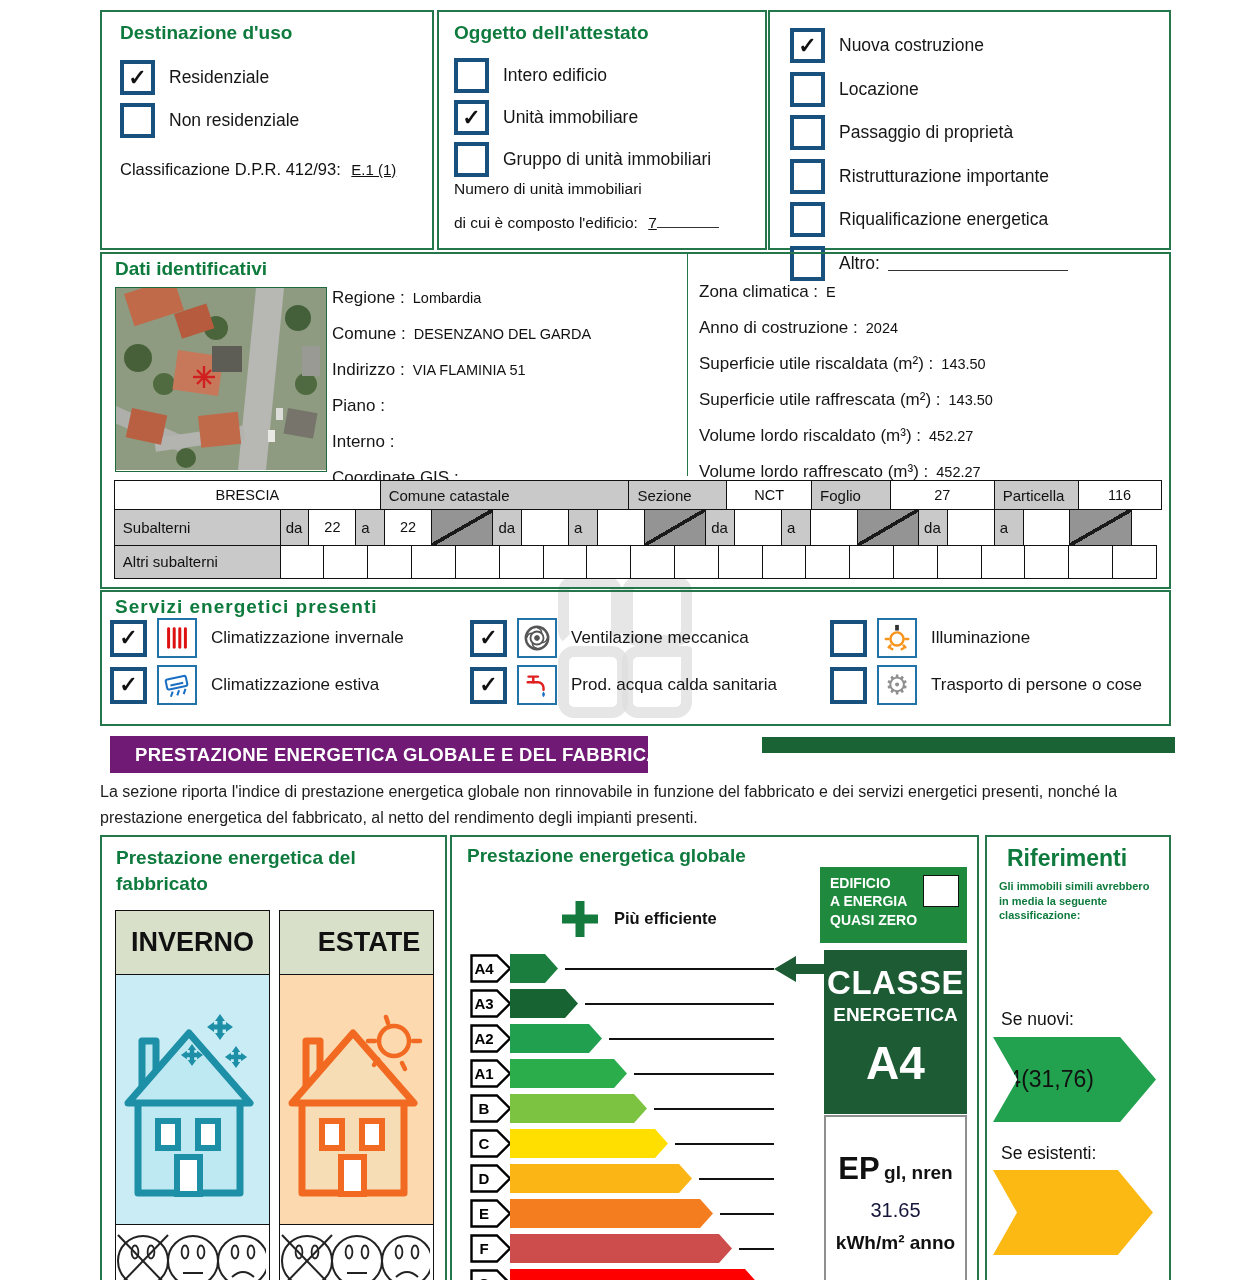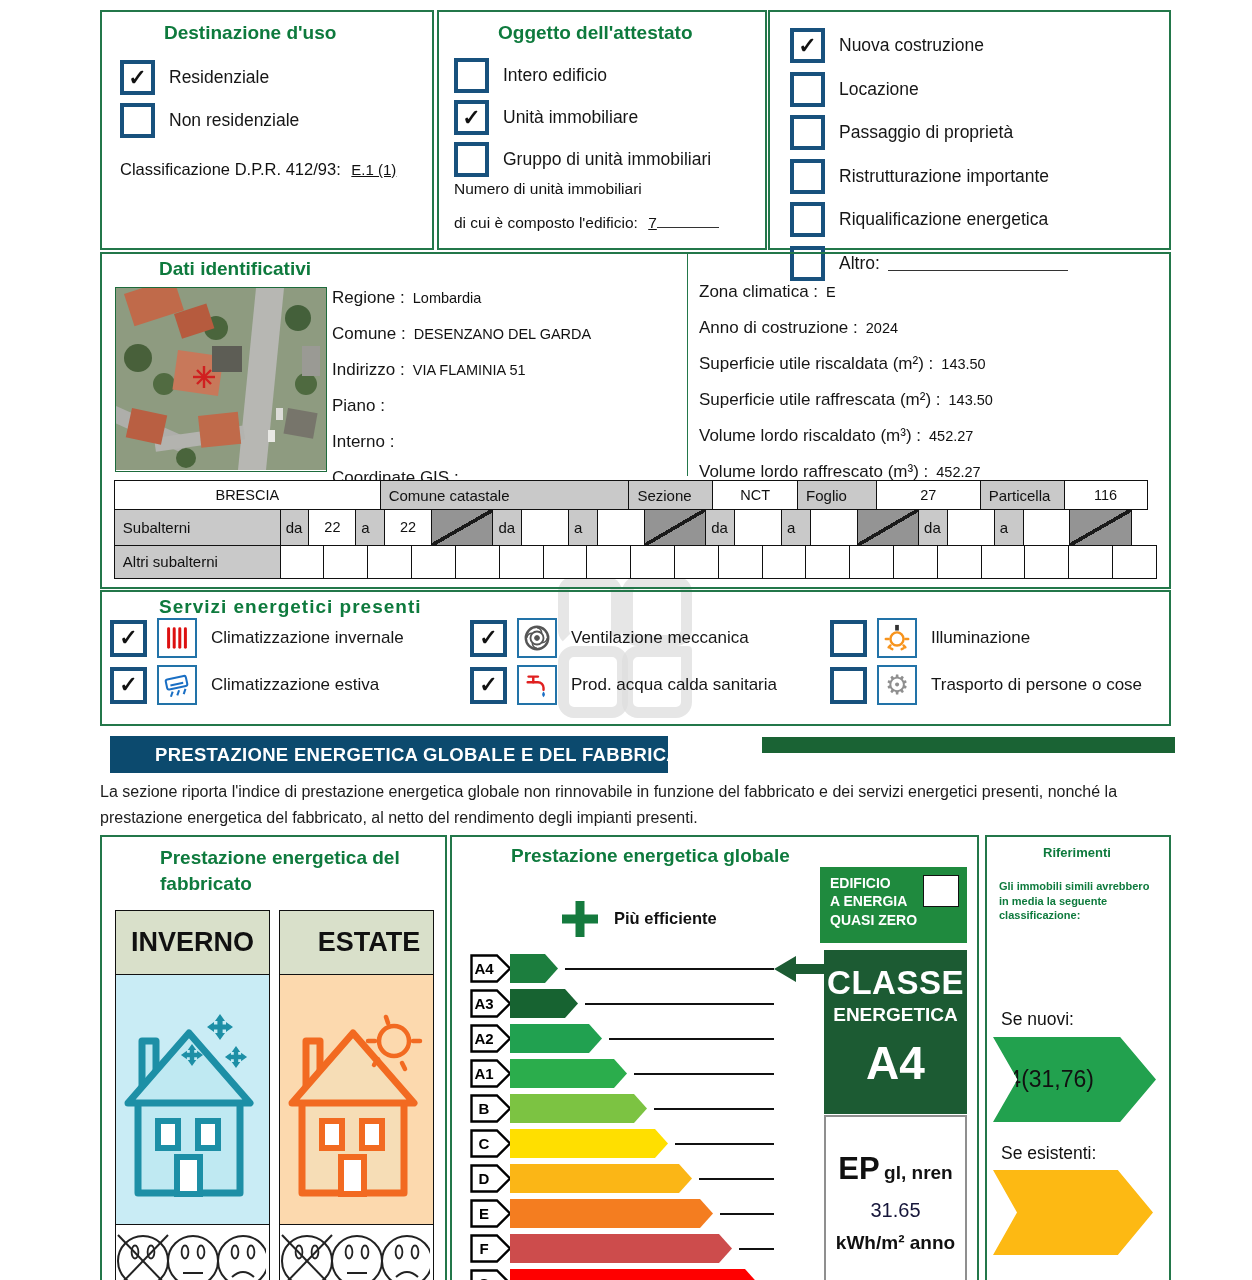--- a/index.html
+++ b/index.html
@@ -1,20 +1,20 @@
 <!DOCTYPE html>
 <html><head>
 <meta charset="utf-8">
 <style>
   html,body{margin:0;padding:0;background:#fff;}
   #page{position:relative;width:1252px;height:1280px;background:#fff;overflow:hidden;
         font-family:"Liberation Sans",sans-serif;color:#111;}
   .abs{position:absolute;}
   .box{position:absolute;border:2px solid #23774a;background:transparent;}
-  .gtitle{color:#0e7a3d;font-weight:bold;font-size:19px;margin-left:44px;}
+  .gtitle{color:#0e7a3d;font-weight:bold;font-size:19px;}
   .opt{display:flex;align-items:center;}
   .cb{width:27px;height:27px;border:4px solid #18517d;background:#fff;display:flex;
       align-items:center;justify-content:center;font-size:22px;font-weight:bold;color:#111;flex:0 0 auto;}
   .opt-label{margin-left:14px;font-size:17.5px;color:#161616;}
   .uline{display:inline-block;border-bottom:1.6px solid #333;height:14px;}
   .fieldrow{position:absolute;white-space:nowrap;}
   .flabel{font-size:17px;color:#161616;}
   .fvalue{font-size:14.5px;color:#111;margin-left:8px;}
   
   .trow{display:flex;position:absolute;left:13px;}
@@ -22,22 +22,22 @@
          align-items:center;font-size:15px;background:#fff;}
   .tcell.head{background:#c9c9c9;padding-left:8px;}
   .tcell.val{justify-content:center;font-size:14.5px;}
   .tcell.diag{background:linear-gradient(to bottom right,#949494 0%,#949494 47%,#1a1a1a 47%,#1a1a1a 53%,#949494 53%,#949494 100%);}
   
   .sitem{position:absolute;display:flex;align-items:center;}
   .iconbox{width:36px;height:36px;border:2px solid #2273a8;background:#fff;margin-left:10px;
            display:flex;align-items:center;justify-content:center;flex:0 0 auto;}
   .sitem .opt-label{font-size:17px;}
   
-  #section-bar{position:absolute;left:110px;top:736px;width:538px;height:37px;background:#0c4a6e;
-               display:flex;align-items:center;padding-left:20px;}
+  #section-bar{position:absolute;left:110px;top:736px;width:538px;height:37px;background:#701a75;
+               display:flex;align-items:center;}
   #section-bar span{color:#fff;font-weight:bold;font-size:18.5px;margin-left:25px;letter-spacing:.3px;white-space:nowrap;}
   #section-bar-thin{position:absolute;left:762px;top:737px;width:413px;height:16px;background:#1a6334;}
   #intro{position:absolute;left:100px;top:779px;width:1078px;font-size:16px;line-height:1.62;color:#1c1c1c;}
   
   .erow{position:absolute;left:0;height:29px;}
   .earrow{position:absolute;top:0;height:29px;
           clip-path:polygon(0 0,calc(100% - 13px) 0,100% 50%,calc(100% - 13px) 100%,0 100%);}
   .eline{position:absolute;top:14px;border-top:2px solid #111;}
   
   .season-head{position:absolute;height:65px;background:#d9e0ca;border:1.6px solid #111;box-sizing:border-box;
@@ -184,21 +184,21 @@
         <div class="fieldrow" style="left: 597px; top: 100px;"><span class="flabel">Superficie utile riscaldata (m²) :</span><span class="fvalue">143.50</span></div>
         <div class="fieldrow" style="left: 597px; top: 136px;"><span class="flabel">Superficie utile raffrescata (m²) :</span><span class="fvalue">143.50</span></div>
         <div class="fieldrow" style="left: 597px; top: 172px;"><span class="flabel">Volume lordo riscaldato (m³) :</span><span class="fvalue">452.27</span></div>
         <div class="fieldrow" style="left: 597px; top: 208px;"><span class="flabel">Volume lordo raffrescato (m³) :</span><span class="fvalue">452.27</span></div>
       </div>
 
     <div id="catasto">
         <div class="trow" style="top: 226px;">
           <div class="tcell val" style="width: 267px; height: 30px;">BRESCIA</div>
           <div class="tcell head" style="width: 250px; height: 30px;">Comune catastale</div>
-          <div class="tcell head" style="width: 85px; height: 30px;">Sezione</div>
+          <div class="tcell head" style="width: 99px; height: 30px;">Sezione</div>
           <div class="tcell val" style="width: 86px; height: 30px;">NCT</div>
           <div class="tcell head" style="width: 80px; height: 30px;">Foglio</div>
           <div class="tcell val" style="width: 105px; height: 30px;">27</div>
           <div class="tcell head" style="width: 85px; height: 30px;">Particella</div>
           <div class="tcell val" style="width: 84px; height: 30px;">116</div>
         </div>
         <div class="trow" style="top: 254.8px;">
           <div class="tcell head" style="width: 167px; height: 37px;">Subalterni</div>
           <div class="tcell head" style="width: 30px; height: 37px; padding-left: 5px;">da</div>
           <div class="tcell val" style="width: 48px; height: 37px;">22</div>
@@ -544,21 +544,21 @@
       <div style="margin-top:34px;">
         <span style="font-size:31px;font-weight:bold;">EP</span>
         <span style="font-size:19px;font-weight:bold;">gl, nren</span>
       </div>
       <div style="font-size:20px;margin-top:12px;color:#16163a;">31.65</div>
       <div style="font-size:19px;font-weight:bold;margin-top:10px;">kWh/m² anno</div>
     </div>
   </div>
 
   <div class="box" style="left:985px;top:835px;width:182px;height:445px;border-bottom:none;">
-    <div class="abs gtitle" style="left:12px;top:8px;font-size:13px;">Riferimenti</div>
+    <div class="abs gtitle" style="left:20px;top:8px;font-size:23px;">Riferimenti</div>
     <div class="abs" style="left:12px;top:42px;width:158px;font-size:11px;font-weight:bold;color:#0e7a3d;line-height:1.32;">Gli immobili simili avrebbero in media la seguente classificazione:</div>
     <div class="abs" style="left:14px;top:172px;font-size:17.5px;">Se nuovi:</div>
     <div class="refarrow" style="left:6px;top:200px;width:163px;height:85px;background:#22a14e;">
       <span>A4(31,76)</span>
     </div>
     <div class="abs" style="left:14px;top:306px;font-size:17.5px;">Se esistenti:</div>
     <div class="refarrow" style="left:6px;top:333px;width:160px;height:85px;background:#fdb913;">
       <span></span>
     </div>
   </div>

